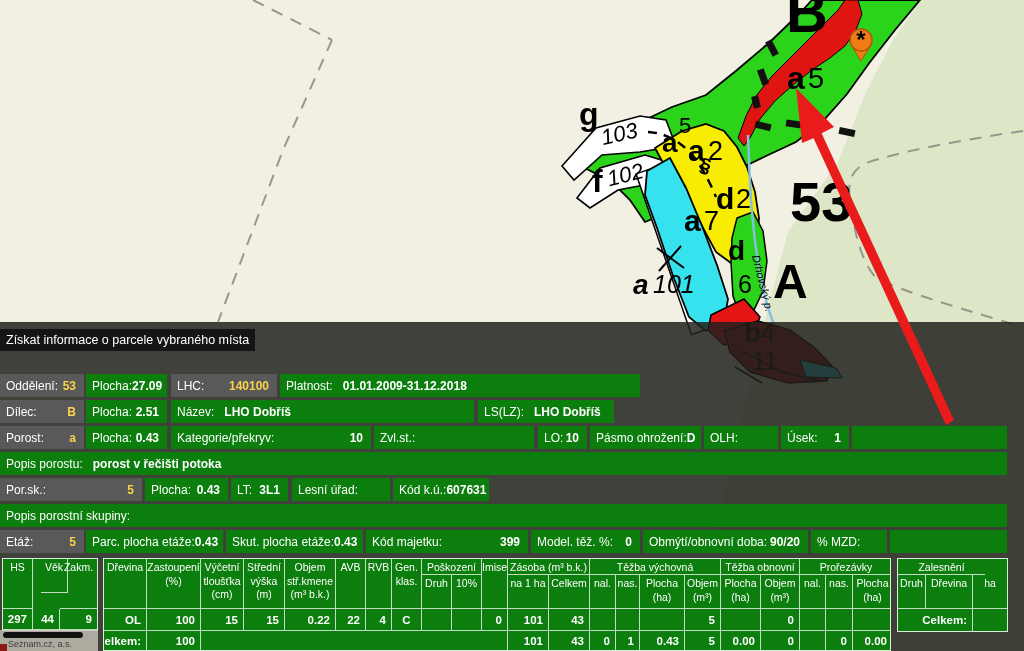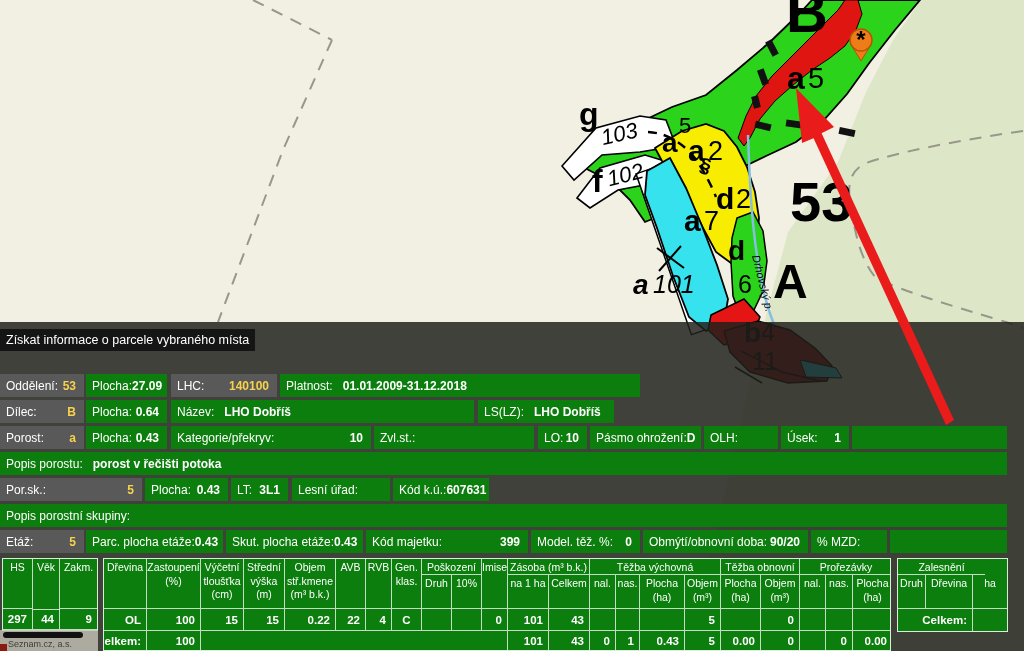--- a/index.html
+++ b/index.html
@@ -152,21 +152,21 @@
       </div>
   </div>
 
   <div class="prow" style="top:400px">
     <div class="c gray" style="left:0;width:84px">
         <span class="l">Dílec:</span>
         <span class="v y">B</span>
       </div>
     <div class="c" style="left:86px;width:81px">
         <span class="l">Plocha:</span>
-        <span class="v">0.64</span>
+        <span class="v">2.51</span>
       </div>
     <div class="c lv" style="left:171px;width:303px">
         <span class="l">Název:</span>
         <span class="v">LHO Dobříš</span>
       </div>
     <div class="c lv" style="left:478px;width:136px">
         <span class="l">LS(LZ):</span>
         <span class="v">LHO Dobříš</span>
       </div>
   </div>
@@ -275,21 +275,21 @@
         <span class="l">% MZD:</span>
         <span class="v"></span>
       </div>
     <div class="c" style="left:890px;width:117px">
         <span class="l"></span>
       </div>
   </div>
 
   <div class="box" style="left:2px;top:558px;width:96px;height:73px">
     <div class="tc hb" style="left:0;top:0;width:30px;height:50px"><span>HS</span></div>
-    <div class="tc hb" style="left:30px;top:0;width:27px;height:51px"><span>Věk</span></div>
+    <div class="tc hb" style="left:38px;top:0;width:27px;height:34px"><span>Věk</span></div>
     <div class="tc hb" style="left:57px;top:0;width:37px;height:50px;border-right:none"><span>Zakm.</span></div>
     <div class="td" style="left:0;top:50px;width:30px;height:21px">
         <span>297</span>
       </div>
     <div class="td" style="left:30px;top:50px;width:27px;height:21px">
         <span>44</span>
       </div>
     <div class="td" style="left:57px;top:50px;width:37px;height:21px;border-right:none">
         <span>9</span>
       </div>

